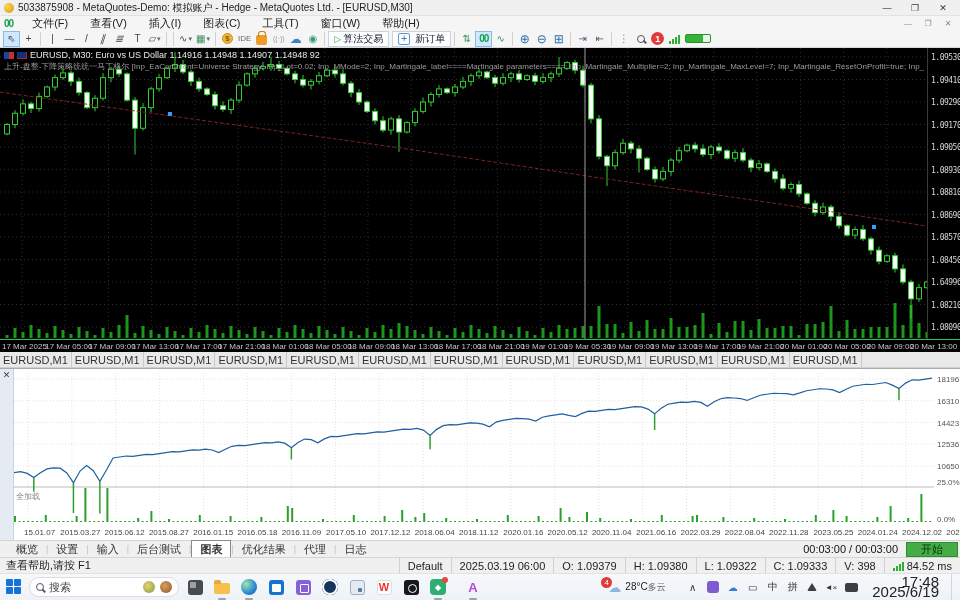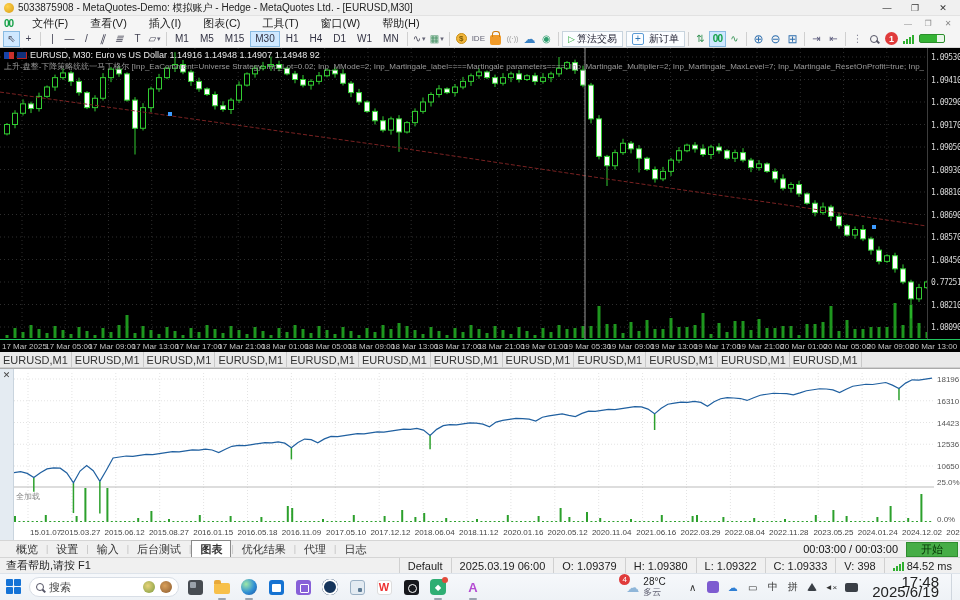--- a/index.html
+++ b/index.html
@@ -95,21 +95,21 @@
 .snipapp::after{content:'';position:absolute;right:2px;bottom:2px;width:4px;height:4px;background:#5b7astrip;background:#5b7a94;border-radius:1px}
 .wps{width:15px;height:15px;background:#fff;border:1px solid #ddd;border-radius:3px;color:#e33;font-weight:bold;font-size:11px;display:flex;align-items:center;justify-content:center}
 .camapp{width:15px;height:15px;background:#17181c;border-radius:3px;position:relative}
 .camapp::after{content:'';position:absolute;left:4px;top:4px;width:7px;height:7px;border:1.5px solid #fff;border-radius:50%}
 .greenapp{width:16px;height:16px;background:#2fae73;border-radius:4px;color:#fff;font-size:8px;display:flex;align-items:center;justify-content:center;position:relative}
 .greenapp::after{content:'';position:absolute;right:-2px;top:-2px;width:6px;height:6px;background:#e24b3a;border-radius:50%}
 .aapp{font-size:13px;font-weight:bold;color:#b44bd2}
 .weather{display:flex;align-items:center;gap:4px;margin-left:auto;position:relative}
 .wcloud{font-size:13px;color:#8fb6d9}
 .wbadge{position:absolute;left:-7px;top:-3px;background:#e03b3b;color:#fff;border-radius:50%;min-width:11px;height:11px;font-size:8px;display:flex;align-items:center;justify-content:center}
-.wtxt{display:flex;flex-direction:column;line-height:10px}
+.wtxt{display:flex;line-height:10px}
 .wtemp{font-size:10px;color:#222}
 .wcond{font-size:9px;color:#667}
 .tray{display:flex;align-items:center;gap:8px;margin-left:14px}
 .tray .t{font-size:10px;color:#333;display:flex;align-items:center;justify-content:center;min-width:12px}
 .traypurple{width:12px;height:12px;background:#7d5bd0;border-radius:3px}
 .wifitri{width:0;height:0;border-left:5px solid transparent;border-right:5px solid transparent;border-bottom:8px solid #3a3f46;border-radius:2px}
 .devicon{width:13px;height:9px;background:#3a3f46;border-radius:2px}
 .clock{display:flex;flex-direction:column;align-items:flex-end;line-height:10px;margin-left:6px}
 .clock span{font-size:15px;color:#222}
 .deskstrip{width:3px;height:27px;border-left:1px solid #cfd6de;margin-left:4px}
@@ -157,31 +157,20 @@
     </span>
   <span class="ico">
       <span class="skew">≣</span>
     </span>
   <span class="ico">T</span>
   <span class="ico">
       <span>▱</span>
       <span class="dd">▾</span>
     </span>
   <span class="tsepv"></span>
-  <span id="tf-group" style="display:inline-flex;gap:1px">
-      <span class="tbtn">M1</span>
-      <span class="tbtn">M5</span>
-      <span class="tbtn">M15</span>
-      <span class="tbtn sel">M30</span>
-      <span class="tbtn">H1</span>
-      <span class="tbtn">H4</span>
-      <span class="tbtn">D1</span>
-      <span class="tbtn">W1</span>
-      <span class="tbtn">MN</span>
-    </span>
   <span class="tsepv"></span>
   <span class="ico">
       <span>∿</span>
       <span class="dd">▾</span>
     </span>
   <span class="ico">
       <span style="color:#3f8f5f">▦</span>
       <span class="dd">▾</span>
     </span>
   <span class="tsepv"></span>
@@ -635,21 +624,21 @@
       <span class="plabel" style="top: 5px;">1.09530</span>
       <span class="plabel" style="top: 27.5px;">1.09410</span>
       <span class="plabel" style="top: 50px;">1.09290</span>
       <span class="plabel" style="top: 72.5px;">1.09170</span>
       <span class="plabel" style="top: 95px;">1.09050</span>
       <span class="plabel" style="top: 117.5px; text-align: center;">1.08930</span>
       <span class="plabel" style="top: 140px;">1.08810</span>
       <span class="plabel" style="top: 162.5px;">1.08690</span>
       <span class="plabel" style="top: 185px;">1.08570</span>
       <span class="plabel" style="top: 207.5px;">1.08450</span>
-      <span class="plabel" style="top: 230px;">0.77251</span>
+      <span class="plabel" style="top: 230px;">1.64996</span>
       <span class="plabel" style="top: 252.5px;">1.08210</span>
       <span class="plabel" style="top: 275px;">1.08090</span>
     </div>
   <div class="taxis" id="time-axis">
       <span class="tlabel" style="left: 2px;">17 Mar 2025</span>
       <span class="tlabel" style="left: 45.24px;">17 Mar 05:00</span>
       <span class="tlabel" style="left: 88.48px;">17 Mar 09:00</span>
       <span class="tlabel" style="left: 131.72px;">17 Mar 13:00</span>
       <span class="tlabel" style="left: 174.96px;">17 Mar 17:00</span>
       <span class="tlabel" style="left: 218.2px;">17 Mar 21:00</span>
@@ -939,21 +928,21 @@
       <line x1="19.81294964028777" x2="19.81294964028777" y1="108.69631199999999" y2="122.69631199999999" stroke="#2ca02c" stroke-width="1.5"></line>
       <line x1="59.43884892086331" x2="59.43884892086331" y1="114.039672" y2="144.039672" stroke="#2ca02c" stroke-width="1.5"></line>
       <line x1="85.85611510791367" x2="85.85611510791367" y1="112.481192" y2="144.481192" stroke="#2ca02c" stroke-width="1.5"></line>
       <line x1="277.38129496402877" x2="277.38129496402877" y1="78.417272" y2="90.417272" stroke="#2ca02c" stroke-width="1.5"></line>
       <line x1="416.0719424460432" x2="416.0719424460432" y1="66.172072" y2="80.172072" stroke="#2ca02c" stroke-width="1.5"></line>
       <line x1="640.6187050359712" x2="640.6187050359712" y1="45.021271999999996" y2="61.021271999999996" stroke="#2ca02c" stroke-width="1.5"></line>
       <line x1="884.9784172661871" x2="884.9784172661871" y1="19.195031999999998" y2="31.195031999999998" stroke="#2ca02c" stroke-width="1.5"></line>
       <polyline points="0,103.664648 6.60431654676259,102.66773335251798 13.20863309352518,104.39815870503597 19.81294964028777,108.46630405755394 26.41726618705036,103.65111341007193 33.02158273381295,99.92685876258992 39.62589928057554,98.92994411510792 46.23021582733813,99.1798134676259 52.83453237410072,104.0271988201439 59.43884892086331,113.88398417266188 66.0431654676259,102.03336952517985 72.64748201438849,96.43893887769784 79.25179856115108,101.67594423021582 85.85611510791367,112.2563095827338 92.46043165467626,100.9288989352518 99.06474820143885,89.02262428776979 105.66906474820144,88.02570964028776 112.27338129496403,87.02879499280574 118.87769784172662,87.27866434532373 125.4820143884892,86.28174969784173 132.0863309352518,85.28483505035972 138.69064748201438,85.53470440287771 145.29496402877697,84.53778975539568 151.89928057553956,83.54087510791366 158.50359712230215,82.54396046043165 165.10791366906474,82.79382981294964 171.71223021582733,81.79691516546762 178.31654676258992,80.8000005179856 184.9208633093525,81.04986987050358 191.5251798561151,80.05295522302157 198.1294964028777,81.00414057553957 204.73381294964028,83.62512592805756 211.33812949640287,80.25709528057554 217.94244604316546,77.31208063309353 224.54676258992805,76.3151659856115 231.15107913669064,76.56503533812949 237.75539568345323,75.56812069064748 244.35971223021582,74.57120604316546 250.9640287769784,73.57429139568346 257.568345323741,73.82416074820145 264.1726618705036,72.82724610071944 270.77697841726615,74.1680514532374 277.38129496402877,78.75940080575539 283.9856115107914,73.42100615827337 290.58992805755395,70.08637151079137 297.1942446043165,70.64793686330935 303.7985611510791,73.79212621582732 310.40287769784175,69.90089156834532 317.0071942446043,67.3454969208633 323.61151079136687,67.5953662733813 330.2158273381295,66.59845162589929 336.8201438848921,65.60153697841724 343.42446043165467,64.60462233093524 350.0287769784172,64.85449168345323 356.63309352517985,63.85757703597122 363.23741007194246,62.86066238848921 369.841726618705,63.1105317410072 376.4460431654676,62.113617093525185 383.0503597122302,61.116702446043156 389.6546762589928,60.11978779856114 396.2589928057554,60.36965715107913 402.86330935251794,59.372742503597124 409.46762589928056,61.103167856115114 416.0719424460432,66.41809720863307 422.67625899280574,60.35612256115107 429.2805755395683,56.631867913669055 435.8848920863309,55.63495326618705 442.48920863309354,55.88482261870504 449.0935251798561,54.88790797122302 455.69784172661866,53.890993323741014 462.3021582733813,54.14086267625898 468.9064748201439,55.09204802877697 475.51079136690646,57.71303338129496 482.115107913669,53.09821873381295 488.71942446043164,51.399988086330936 495.32374100719426,50.40307343884891 501.9280575539568,49.4061587913669 508.5323741007194,49.65602814388488 515.136690647482,50.21759349640289 521.7410071942446,52.11499884892086 528.3453237410072,48.223764201438854 534.9496402877697,46.91515355395684 541.5539568345323,45.91823890647481 548.158273381295,44.92132425899282 554.7625899280575,46.34005361151079 561.3669064748201,47.51387896402878 567.9712230215828,44.34622431654677 574.5755395683453,42.180449669064735 581.1798561151079,42.43031902158275 587.7841726618705,41.43340437410072 594.388489208633,40.4364897266187 600.9928057553957,40.68635907913669 607.5971223021583,39.68944443165468 614.2014388489208,38.69252978417267 620.8057553956835,37.695615136690634 627.410071942446,37.945484489208646 634.0143884892086,40.065529841726615 640.6187050359712,44.8572551942446 647.2230215827337,39.31848454676259 653.8273381294964,35.20460989928056 660.431654676259,34.20769525179857 667.0359712230215,33.21078060431654 673.6402877697842,33.46064995683453 680.2446043165468,32.463735309352515 686.8489208633093,33.41492066187048 693.4532374100719,37.28269001438849 700.0575539568345,32.667875366906465 706.6618705035971,29.722860719424474 713.2661870503597,28.72594607194244 719.8705035971223,28.975815424460453 726.4748201438849,29.53738077697842 733.0791366906475,31.434786129496388 739.68345323741,28.7903354820144 746.2877697841726,26.234940834532367 752.8920863309352,25.238026187050377 759.4964028776978,24.241111539568344 766.1007194244604,24.490980892086313 772.705035971223,24.66292624460432 779.3093525179856,25.836751597122294 785.9136690647482,23.915880949640304 792.5179856115108,21.750106302158272 799.1223021582733,20.75319165467624 805.7266187050359,19.75627700719425 812.3309352517986,20.00614635971222 818.9352517985611,20.95733171223023 825.5395683453237,23.578317064748195 832.1438848920864,20.21028641726616 838.7482014388489,17.26527176978417 845.3525179856115,16.26835712230214 851.956834532374,15.271442474820152 858.5611510791366,15.52131182733812 865.1654676258993,14.524397179856088 871.7697841726618,13.527482532374098 878.3741007194244,16.115071884892107 884.9784172661871,19.459637237410075 891.5827338129496,14.121242589928045 898.1870503597122,10.786607942446054 904.7913669064748,11.036477294964023 911.3956834532373,10.03956264748203 918,9.042648" fill="none" stroke="#2060a0" stroke-width="1.2"></polyline>
     </svg>
   <div class="tdates" id="tester-dates">
-      <span class="dlabel" style="left: 16px;">15.01.07</span>
+      <span class="dlabel" style="left: 10px;">15.01.07</span>
       <span class="dlabel" style="left: 46.3px;">2015.03.27</span>
       <span class="dlabel" style="left: 90.6px;">2015.06.12</span>
       <span class="dlabel" style="left: 134.9px;">2015.08.27</span>
       <span class="dlabel" style="left: 179.2px;">2016.01.15</span>
       <span class="dlabel" style="left: 223.5px;">2016.05.18</span>
       <span class="dlabel" style="left: 267.8px;">2016.11.09</span>
       <span class="dlabel" style="left: 312.1px;">2017.05.10</span>
       <span class="dlabel" style="left: 356.4px;">2017.12.12</span>
       <span class="dlabel" style="left: 400.7px;">2018.06.04</span>
       <span class="dlabel" style="left: 445px;">2018.11.12</span>

